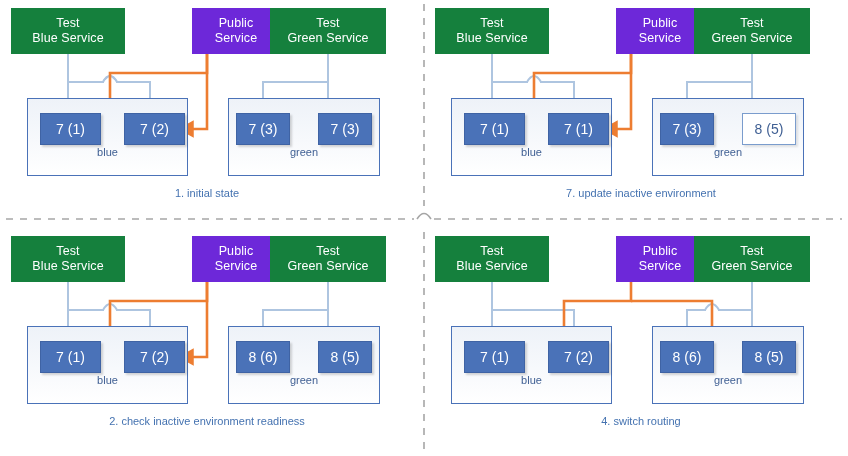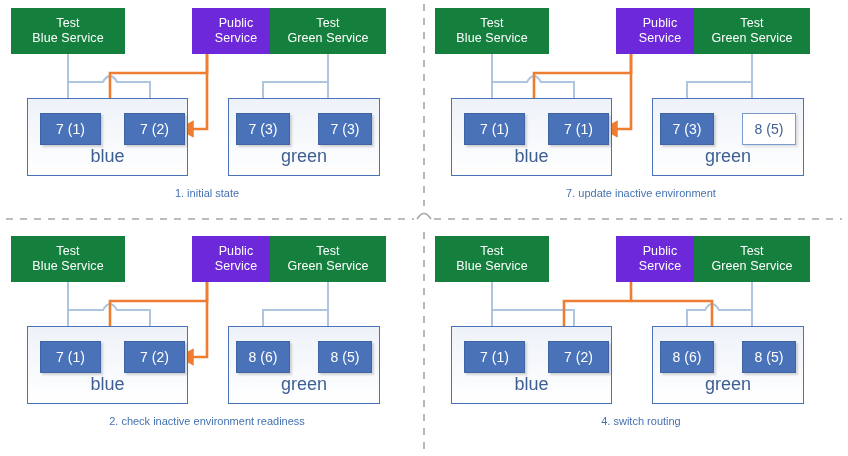--- a/index.html
+++ b/index.html
@@ -20,21 +20,21 @@
   .svc.test{background:#15803d;}
   .svc.public{background:#6d28d9;margin-left:44px;}
 
   .envbox{
     position:absolute;box-sizing:border-box;
     border:1px solid #4a72b8;
     background:linear-gradient(180deg,#eef2f8 0%,#f7f9fc 55%,#ffffff 100%);
   }
   .envlabel{
     position:absolute;width:100%;text-align:center;
-    color:#3f5f93;font-size:18px;
+    color:#3f5f93;font-size:11px;
   }
   .node{
     position:absolute;box-sizing:border-box;
     background:#4a72b8;border:1px solid #3f63a4;
     color:#ffffff;font-size:14px;
     display:flex;align-items:center;justify-content:center;
     box-shadow:1.5px 1.5px 2px rgba(0,0,0,.16);
   }
   .node.hollow{
     background:#ffffff;border:1px solid #7a9ccd;color:#3f5f93;

